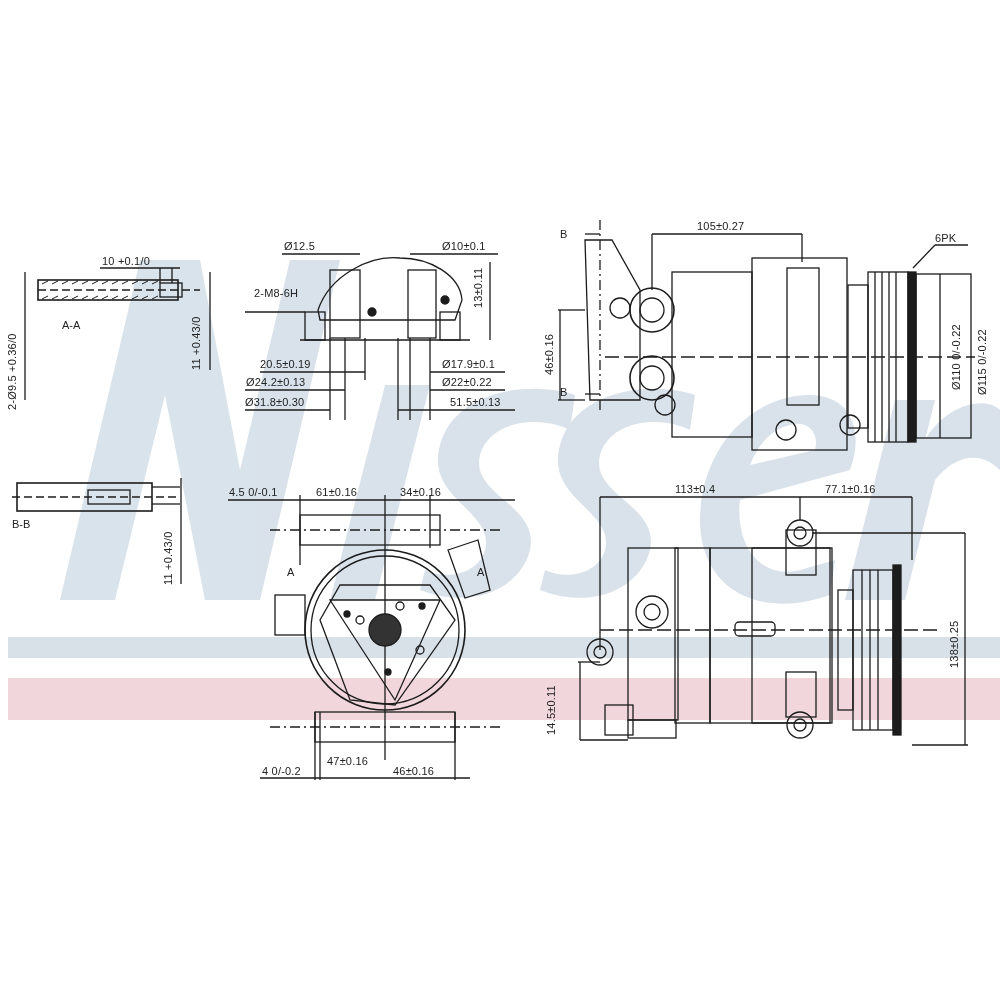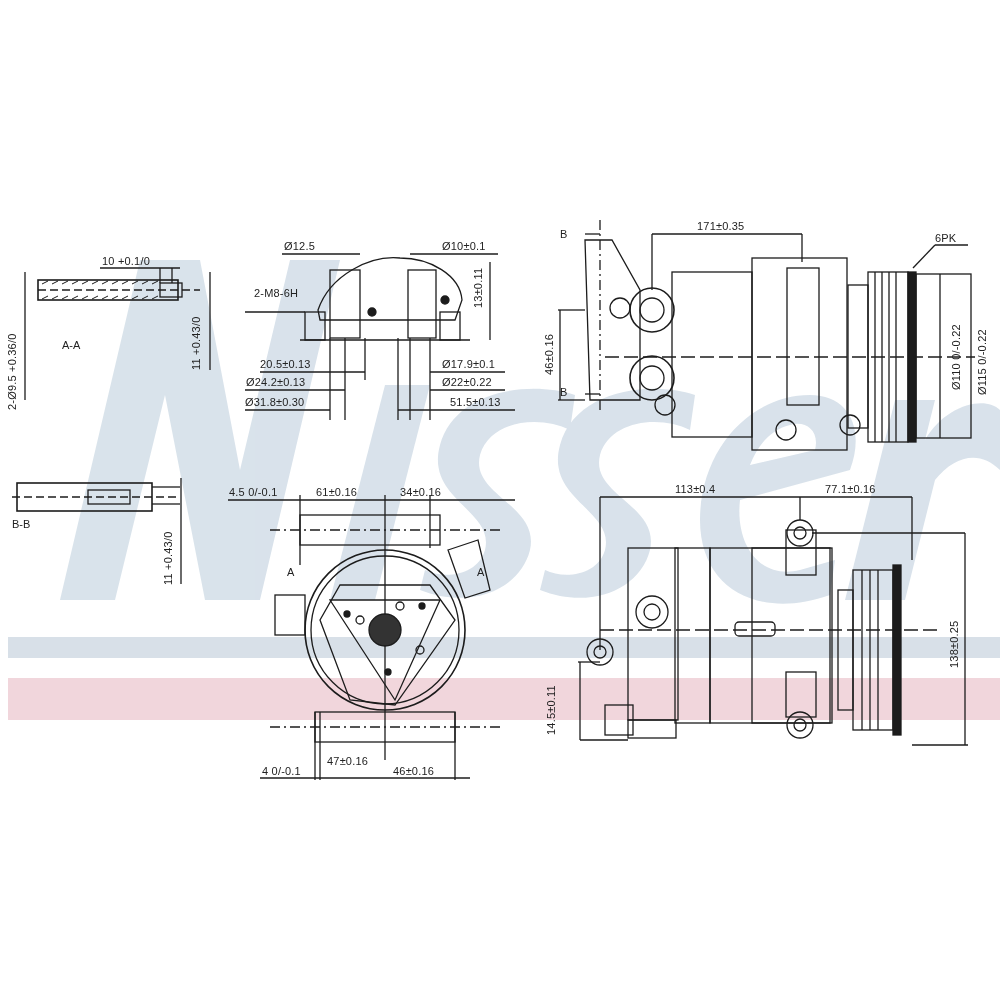--- a/index.html
+++ b/index.html
@@ -183,51 +183,51 @@
       <rect x="893" y="565" width="8" height="170" fill="#1c1c1c"></rect>
       <line x1="862" y1="570" x2="862" y2="730"></line>
       <line x1="870" y1="570" x2="870" y2="730"></line>
       <line x1="878" y1="570" x2="878" y2="730"></line>
       <line x1="578" y1="662" x2="600" y2="662"></line>
       <line x1="580" y1="662" x2="580" y2="740"></line>
       <line x1="580" y1="740" x2="628" y2="740"></line>
     </g>
   </svg>
 
-  <div class="lbl" style="left:62px;top:339px">A-A</div>
+  <div class="lbl" style="left:62px;top:319px">A-A</div>
   <div class="dim" style="left:102px;top:255px">10 +0.1/0</div>
   <div class="dim rot" style="left:6px;top:410px">2-Ø9.5 +0.36/0</div>
   <div class="dim rot" style="left:190px;top:370px">11 +0.43/0</div>
 
   <div class="lbl" style="left:12px;top:518px">B-B</div>
   <div class="dim rot" style="left:162px;top:585px">11 +0.43/0</div>
 
   <div class="dim" style="left:284px;top:240px">Ø12.5</div>
   <div class="dim" style="left:442px;top:240px">Ø10±0.1</div>
   <div class="dim" style="left:254px;top:287px;width:60px;white-space:normal;line-height:13px">2-M8-6H</div>
   <div class="dim rot" style="left:472px;top:308px">13±0.11</div>
-  <div class="dim" style="left:260px;top:358px">20.5±0.13</div>
+  <div class="dim" style="left:260px;top:358px">20.5±0.19</div>
   <div class="dim" style="left:246px;top:376px">Ø24.2±0.13</div>
   <div class="dim" style="left:245px;top:396px">Ø31.8±0.30</div>
   <div class="dim" style="left:442px;top:358px">Ø17.9±0.1</div>
   <div class="dim" style="left:442px;top:376px">Ø22±0.22</div>
   <div class="dim" style="left:450px;top:396px">51.5±0.13</div>
 
   <div class="dim" style="left:229px;top:486px">4.5 0/-0.1</div>
   <div class="dim" style="left:316px;top:486px">61±0.16</div>
   <div class="dim" style="left:400px;top:486px">34±0.16</div>
   <div class="lbl" style="left:287px;top:566px">A</div>
   <div class="lbl" style="left:477px;top:566px">A</div>
-  <div class="dim" style="left:262px;top:765px">4 0/-0.1</div>
+  <div class="dim" style="left:262px;top:765px">4 0/-0.2</div>
   <div class="dim" style="left:327px;top:755px">47±0.16</div>
   <div class="dim" style="left:393px;top:765px">46±0.16</div>
 
   <div class="lbl" style="left:560px;top:228px">B</div>
   <div class="lbl" style="left:560px;top:386px">B</div>
-  <div class="dim" style="left:697px;top:220px">171±0.35</div>
+  <div class="dim" style="left:697px;top:220px">105±0.27</div>
   <div class="dim" style="left:935px;top:232px">6PK</div>
   <div class="dim rot" style="left:543px;top:375px">46±0.16</div>
   <div class="dim rot" style="left:950px;top:390px">Ø110 0/-0.22</div>
   <div class="dim rot" style="left:976px;top:395px">Ø115 0/-0.22</div>
 
   <div class="dim" style="left:675px;top:483px">113±0.4</div>
   <div class="dim" style="left:825px;top:483px">77.1±0.16</div>
   <div class="dim rot" style="left:948px;top:668px">138±0.25</div>
   <div class="dim rot" style="left:545px;top:735px">14.5±0.11</div>
 </div>

